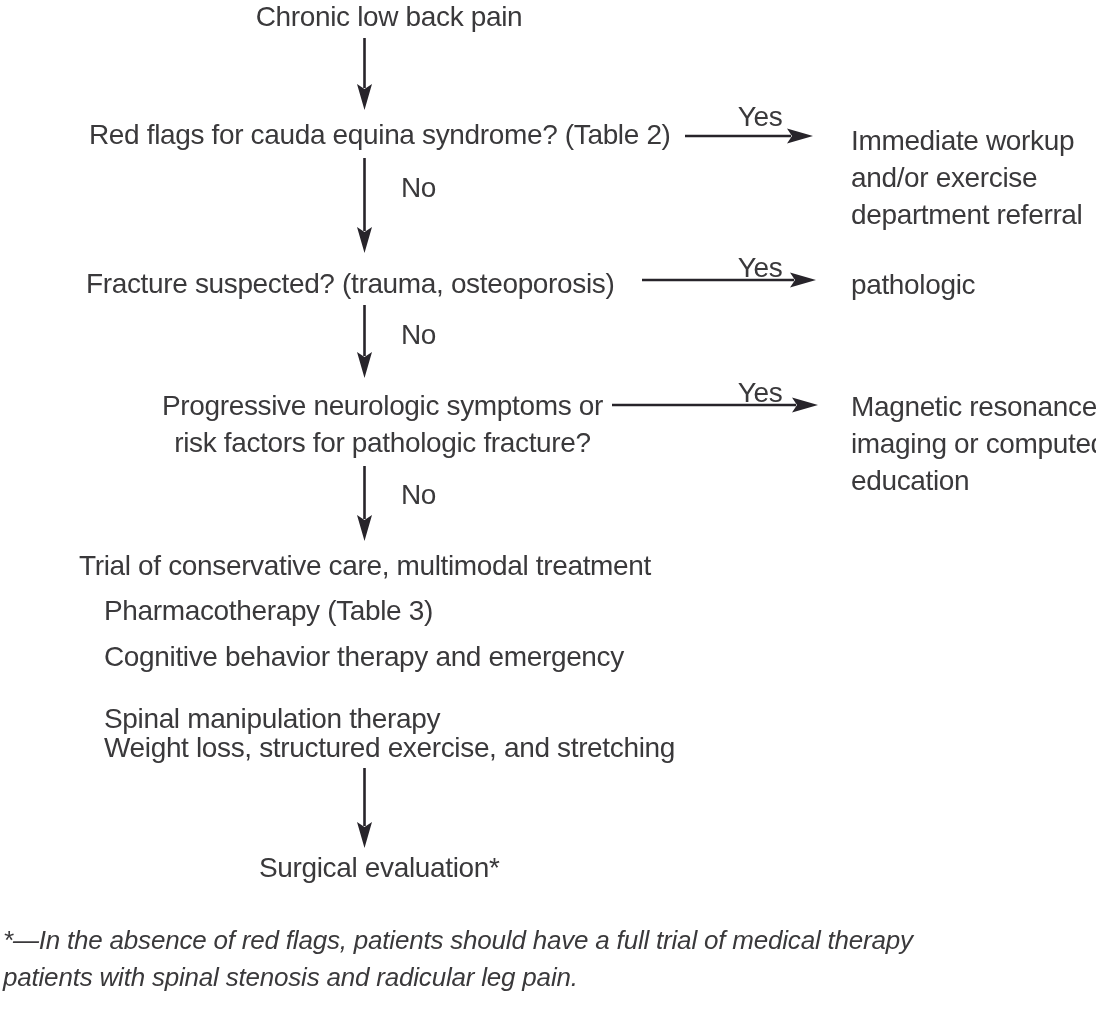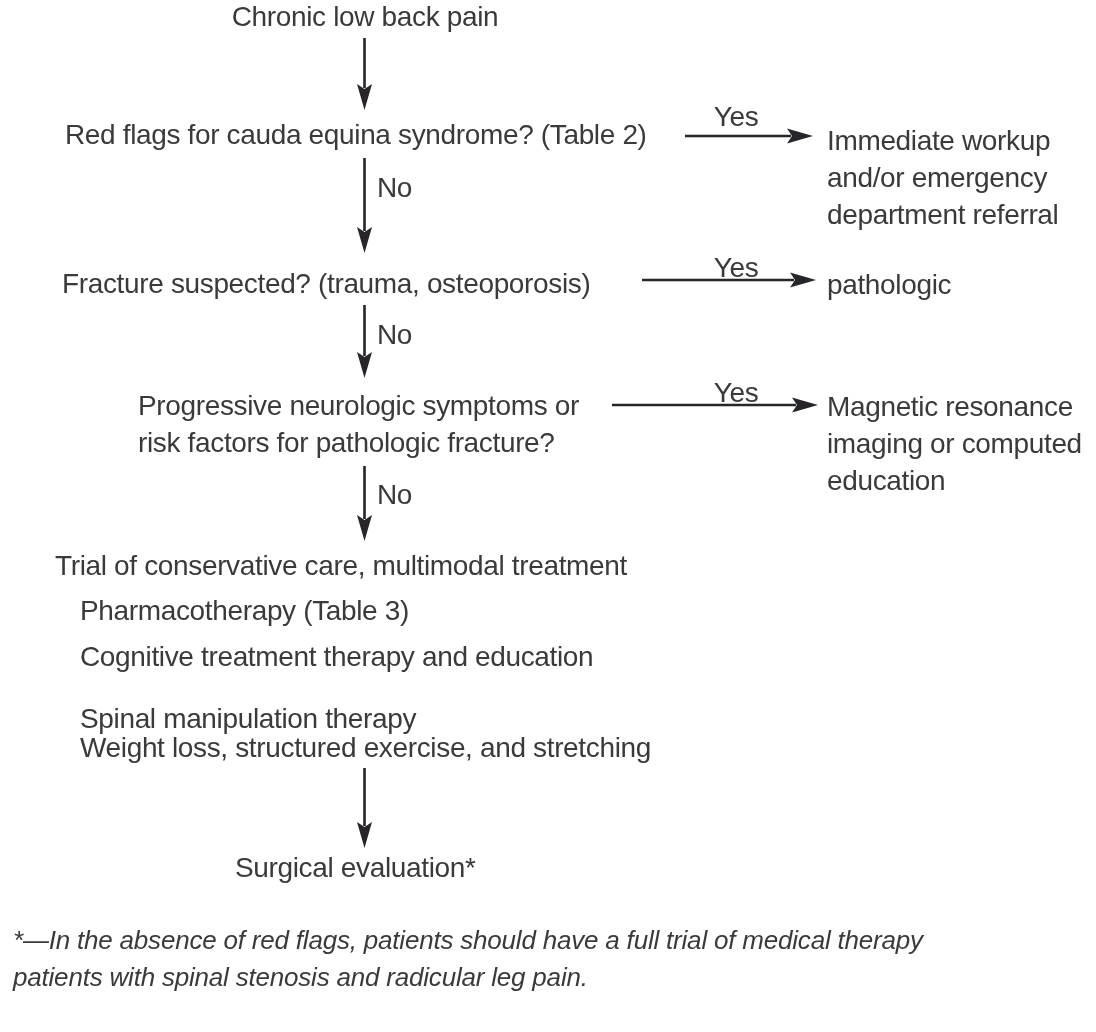--- a/index.html
+++ b/index.html
@@ -14,20 +14,21 @@
     background:var(--bg-color);
     font-family:"Liberation Sans", sans-serif;
     color:var(--text-color);
   }
   .txt{
     position:absolute;
     font-size:28px;
     line-height:34px;
     letter-spacing:-0.35px;
     white-space:nowrap;
+    padding-left:24px;
   }
   .multiline{line-height:37px;}
   .centered{text-align:center;}
   .arr{position:absolute;overflow:visible;}
   .arr line{stroke:var(--arrow-color);stroke-width:2.6;}
   .arr polygon{fill:var(--arrow-color);}
   .footnote{
     position:absolute;
     font-size:26px;
     line-height:37px;
@@ -51,21 +52,21 @@
   <div class="txt" style="left:65px;top:118px;">Red flags for cauda equina syndrome? (Table 2)</div>
 
   <svg class="arr" style="left:685px;top:126px;" width="128" height="20" viewBox="0 0 128 20">
     <line x1="0" y1="10" x2="106" y2="10"></line>
     <polygon points="128,10 102,2.5 107,10 102,17.5"></polygon>
   </svg>
   <div class="txt centered" style="left:700px;top:100px;width:72px;">Yes</div>
 
   <div class="txt multiline" style="left:827px;top:122px;">
     <div>Immediate workup</div>
-    <div>and/or emergency</div>
+    <div>and/or exercise</div>
     <div>department referral</div>
   </div>
 
   <svg class="arr" style="left:354px;top:158px;" width="21" height="95" viewBox="0 0 21 95">
     <line x1="10.5" y1="0" x2="10.5" y2="73"></line>
     <polygon points="10.5,95 3,69 10.5,74 18,69"></polygon>
   </svg>
   <div class="txt" style="left:377px;top:171px;">No</div>
 
   <div class="txt" style="left:62px;top:267px;">Fracture suspected? (trauma, osteoporosis)</div>
@@ -79,21 +80,21 @@
   <div class="txt multiline" style="left:827px;top:266px;">
     <div>pathologic</div>
   </div>
 
   <svg class="arr" style="left:354px;top:305px;" width="21" height="73" viewBox="0 0 21 73">
     <line x1="10.5" y1="0" x2="10.5" y2="51"></line>
     <polygon points="10.5,73 3,47 10.5,52 18,47"></polygon>
   </svg>
   <div class="txt" style="left:377px;top:318px;">No</div>
 
-  <div class="txt multiline" style="left:138px;top:387px;">
+  <div class="txt multiline" style="left:138px;top:387px;text-align:center;">
     <div>Progressive neurologic symptoms or</div>
     <div>risk factors for pathologic fracture?</div>
   </div>
 
   <svg class="arr" style="left:612px;top:395px;" width="206" height="20" viewBox="0 0 206 20">
     <line x1="0" y1="10" x2="184" y2="10"></line>
     <polygon points="206,10 180,2.5 185,10 180,17.5"></polygon>
   </svg>
   <div class="txt centered" style="left:700px;top:376px;width:72px;">Yes</div>
 
@@ -104,29 +105,29 @@
   </div>
 
   <svg class="arr" style="left:354px;top:466px;" width="21" height="75" viewBox="0 0 21 75">
     <line x1="10.5" y1="0" x2="10.5" y2="53"></line>
     <polygon points="10.5,75 3,49 10.5,54 18,49"></polygon>
   </svg>
   <div class="txt" style="left:377px;top:478px;">No</div>
 
   <div class="txt" style="left:55px;top:549px;">Trial of conservative care, multimodal treatment</div>
   <div class="txt" style="left:80px;top:594px;">Pharmacotherapy (Table 3)</div>
-  <div class="txt" style="left:80px;top:640px;">Cognitive treatment therapy and education</div>
+  <div class="txt" style="left:80px;top:640px;">Cognitive behavior therapy and emergency</div>
   <div class="txt" style="left:80px;top:686px;margin-top:16px;">Spinal manipulation therapy</div>
   <div class="txt" style="left:80px;top:731px;">Weight loss, structured exercise, and stretching</div>
 
   <svg class="arr" style="left:354px;top:768px;" width="21" height="80" viewBox="0 0 21 80">
     <line x1="10.5" y1="0" x2="10.5" y2="58"></line>
     <polygon points="10.5,80 3,54 10.5,59 18,54"></polygon>
   </svg>
 
   <div class="txt" style="left:235px;top:851px;">Surgical evaluation*</div>
 
-  <div class="footnote" style="left:3px;top:922px;margin-left:10px;">
+  <div class="footnote" style="left:3px;top:922px;">
     <div>*—In the absence of red flags, patients should have a full trial of medical therapy</div>
     <div>patients with spinal stenosis and radicular leg pain.</div>
   </div>
 
 </div>
 
 </body></html>

